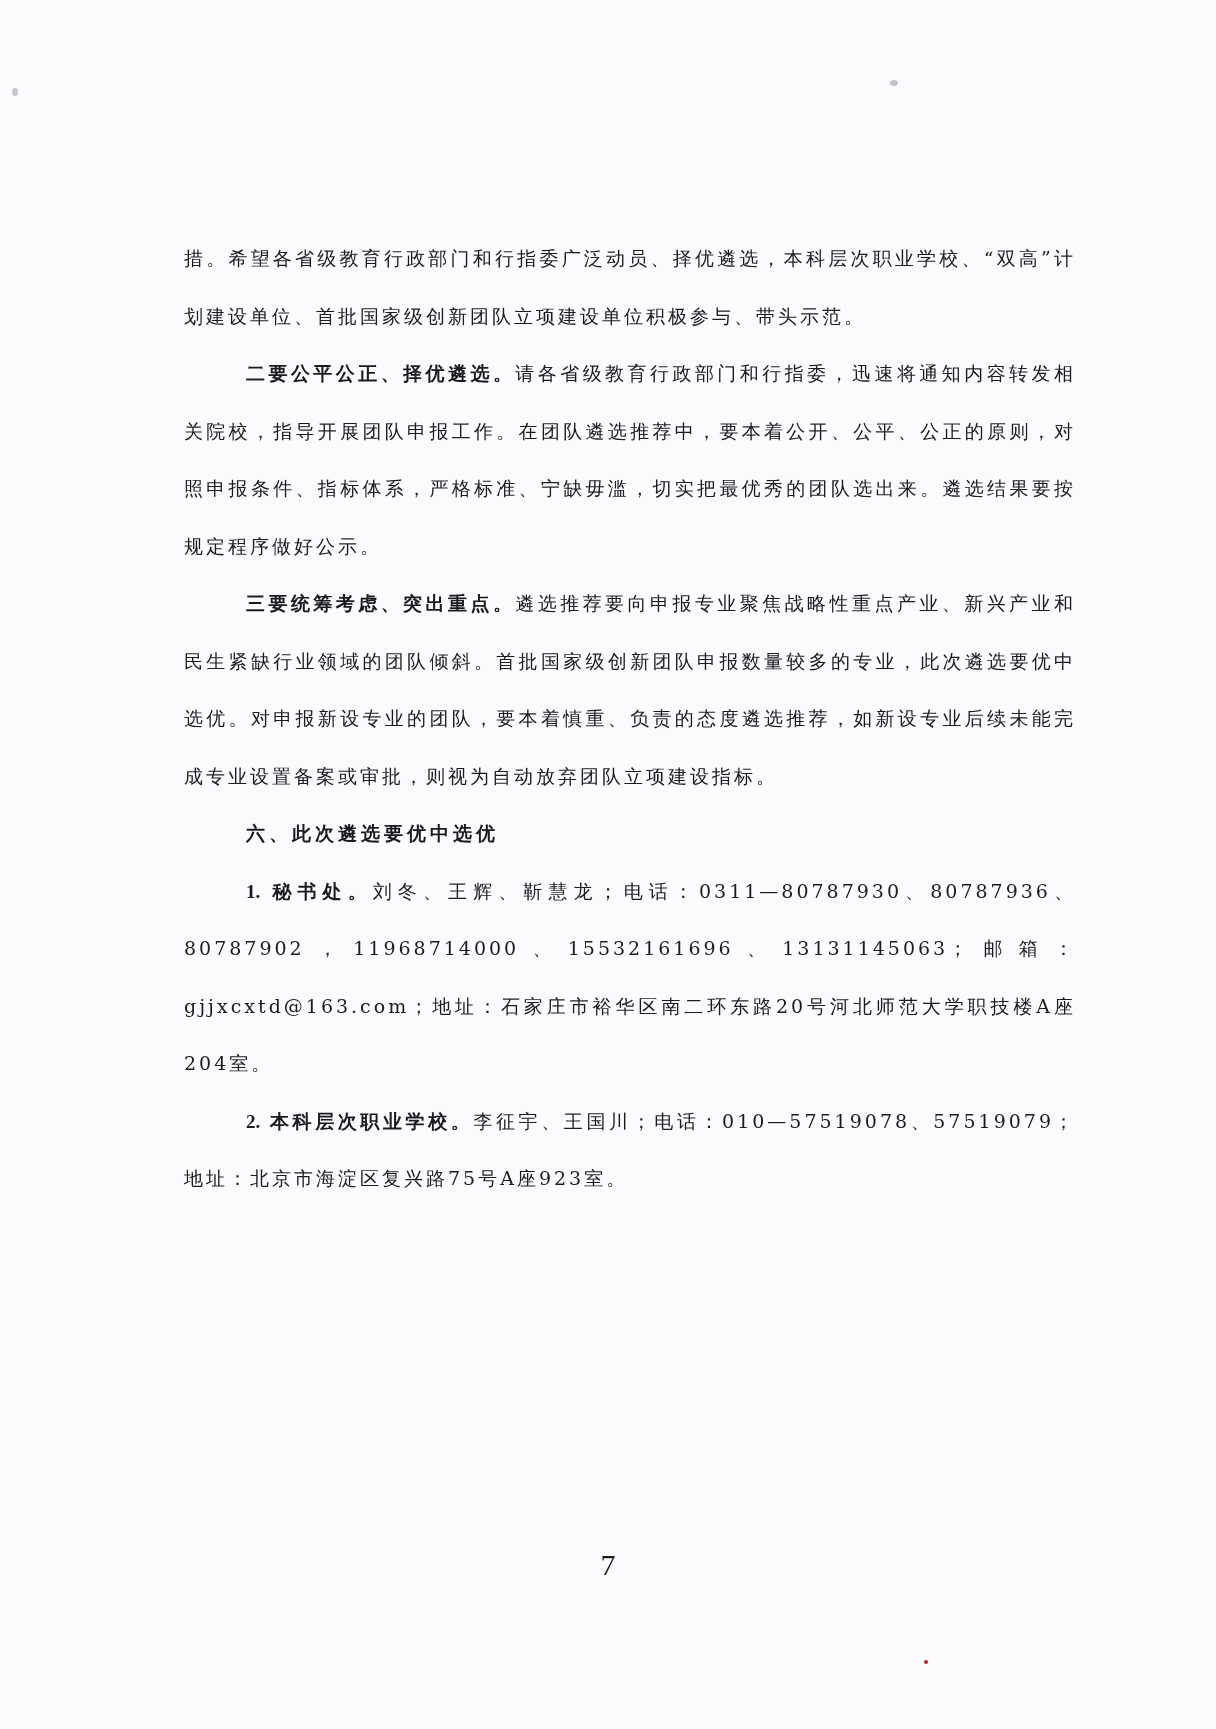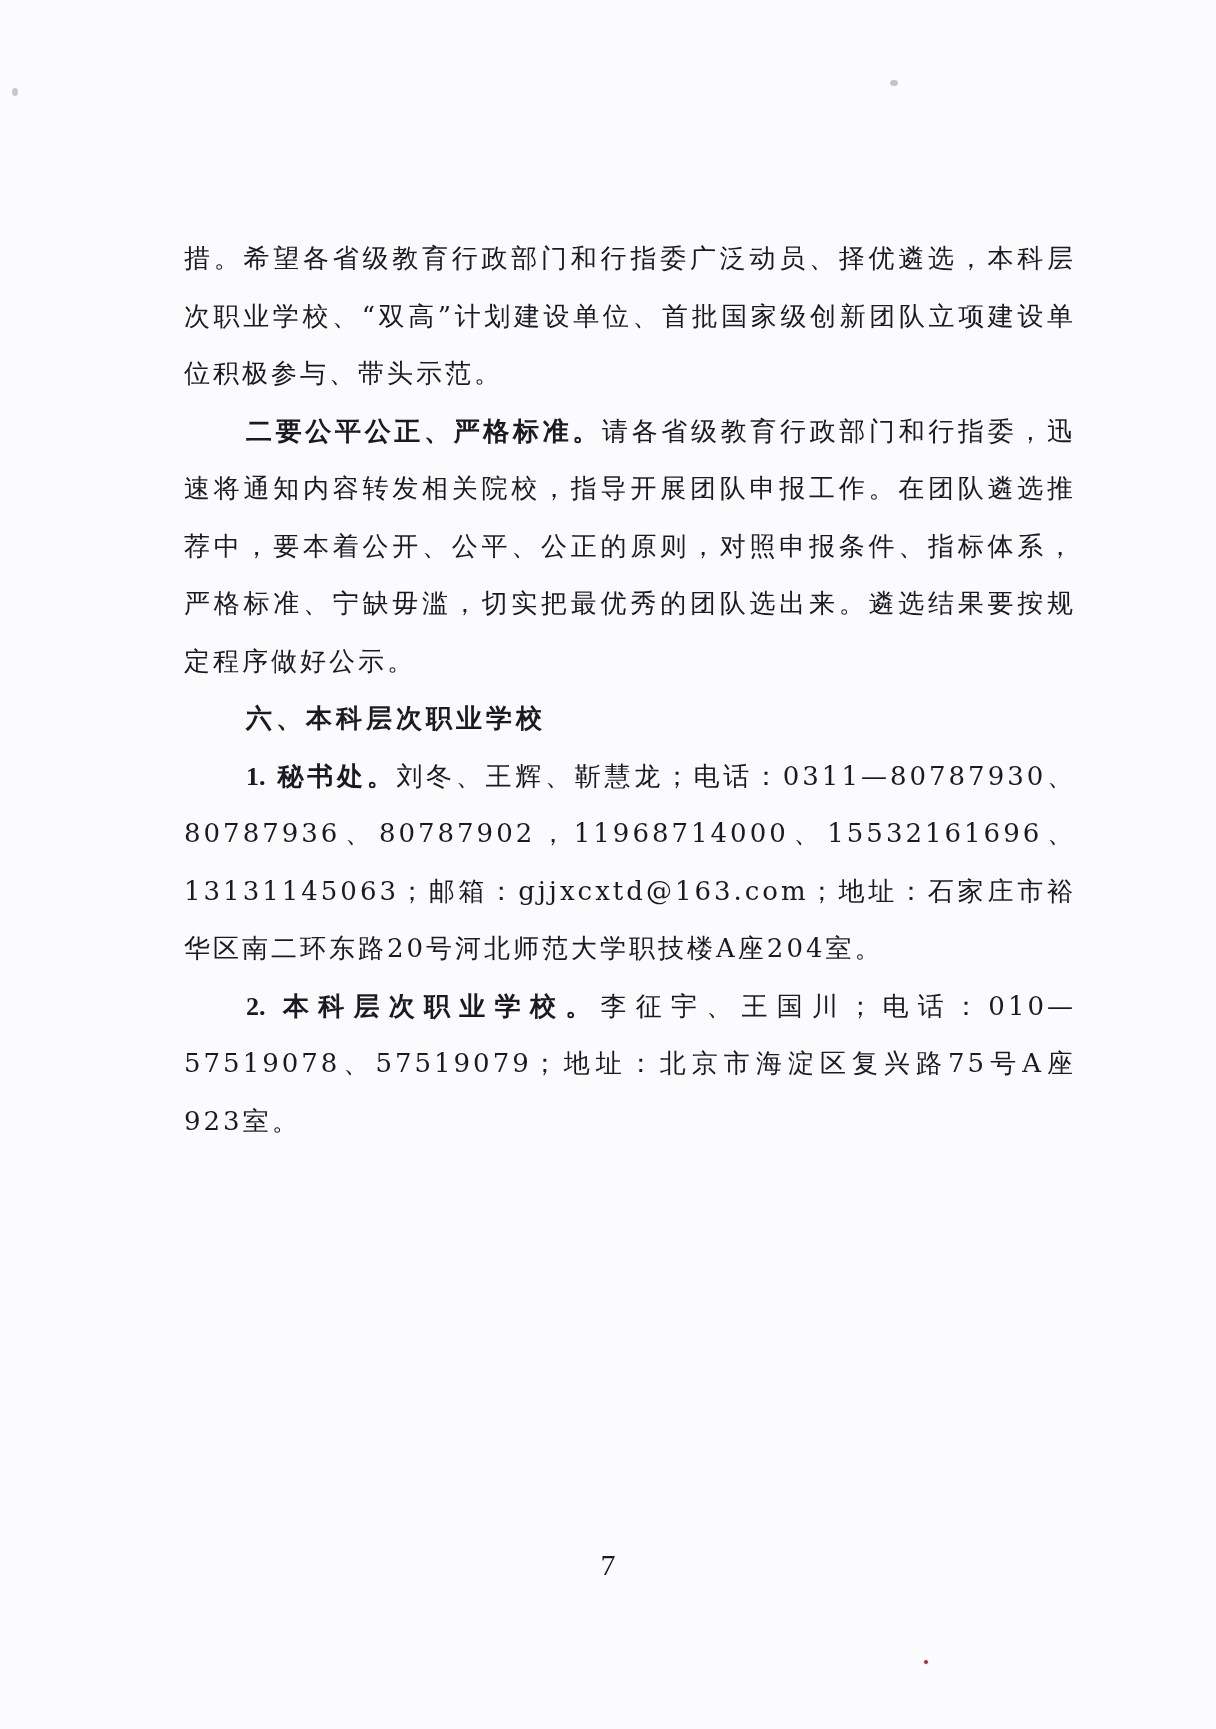--- a/index.html
+++ b/index.html
@@ -6,21 +6,21 @@
   body {
     width: 1216px; height: 1729px;
     background: #fbfbfd;
     position: relative; overflow: hidden;
     font-family: "DejaVu Serif", "Liberation Serif", serif;
     color: #1a1a22;
   }
   .page { position: absolute; left: 0; top: 0; width: 1216px; height: 1729px; }
   .body-text {
     position: absolute; left: 184px; top: 230px; width: 892px;
-    font-size: 26px; line-height: 57.5px; letter-spacing: 3px;
+    font-size: 19px; line-height: 57.5px; letter-spacing: 3px;
     text-align: justify;
   }
   .para { margin: 0; }
   .indent { text-indent: 62px; }
   .bold { font-weight: bold; }
   .heading { font-family: "DejaVu Sans", "Liberation Sans", sans-serif; font-weight: bold; letter-spacing: 4px; }
   .num { font-family: "Liberation Serif", serif; letter-spacing: 0; }
   .page-number {
     position: absolute; left: 0; width: 1216px; top: 1548px;
     text-align: center; font-family: "Liberation Serif", serif; font-size: 30px;
@@ -36,25 +36,28 @@
   <div class="speck" style="left:890px;top:80px;width:8px;height:6px;background:#c4c4c8;"></div>
   <div class="speck" style="left:924px;top:1660px;width:4px;height:4px;background:#c02030;"></div>
 
   <div class="body-text">
 
     <p class="para">
       <span>措。希望各省级教育行政部门和行指委广泛动员、择优遴选，本科层次职业学校、“双高”计划建设单位、首批国家级创新团队立项建设单位积极参与、带头示范。</span>
     </p>
 
     <p class="para indent">
-      <span class="bold">二要公平公正、严格标准。</span><span>请各省级教育行政部门和行指委，迅速将通知内容转发相关院校，指导开展团队申报工作。在团队遴选推荐中，要本着公开、公平、公正的原则，对照申报条件、指标体系，严格标准、宁缺毋滥，切实把最优秀的团队选出来。遴选结果要按规定程序做好公示。</span>
+      <span class="bold">二要公平公正、择优遴选。</span><span>请各省级教育行政部门和行指委，迅速将通知内容转发相关院校，指导开展团队申报工作。在团队遴选推荐中，要本着公开、公平、公正的原则，对照申报条件、指标体系，严格标准、宁缺毋滥，切实把最优秀的团队选出来。遴选结果要按规定程序做好公示。</span>
     </p>
 
+    <p class="para indent">
+      <span class="bold">三要统筹考虑、突出重点。</span><span>遴选推荐要向申报专业聚焦战略性重点产业、新兴产业和民生紧缺行业领域的团队倾斜。首批国家级创新团队申报数量较多的专业，此次遴选要优中选优。对申报新设专业的团队，要本着慎重、负责的态度遴选推荐，如新设专业后续未能完成专业设置备案或审批，则视为自动放弃团队立项建设指标。</span>
+    </p>
 
-    <p class="para indent heading">六、本科层次职业学校</p>
+    <p class="para indent heading">六、此次遴选要优中选优</p>
 
     <p class="para indent">
       <span class="bold num">1.</span>
       <span class="bold">秘书处。</span><span>刘冬、王辉、靳慧龙；电话：0311—80787930、80787936、80787902，11968714000、15532161696、13131145063；邮箱：gjjxcxtd@163.com；地址：石家庄市裕华区南二环东路20号河北师范大学职技楼A座204室。</span>
     </p>
 
     <p class="para indent">
       <span class="bold num">2.</span>
       <span class="bold">本科层次职业学校。</span><span>李征宇、王国川；电话：010—57519078、57519079；地址：北京市海淀区复兴路75号A座923室。</span>
     </p>

